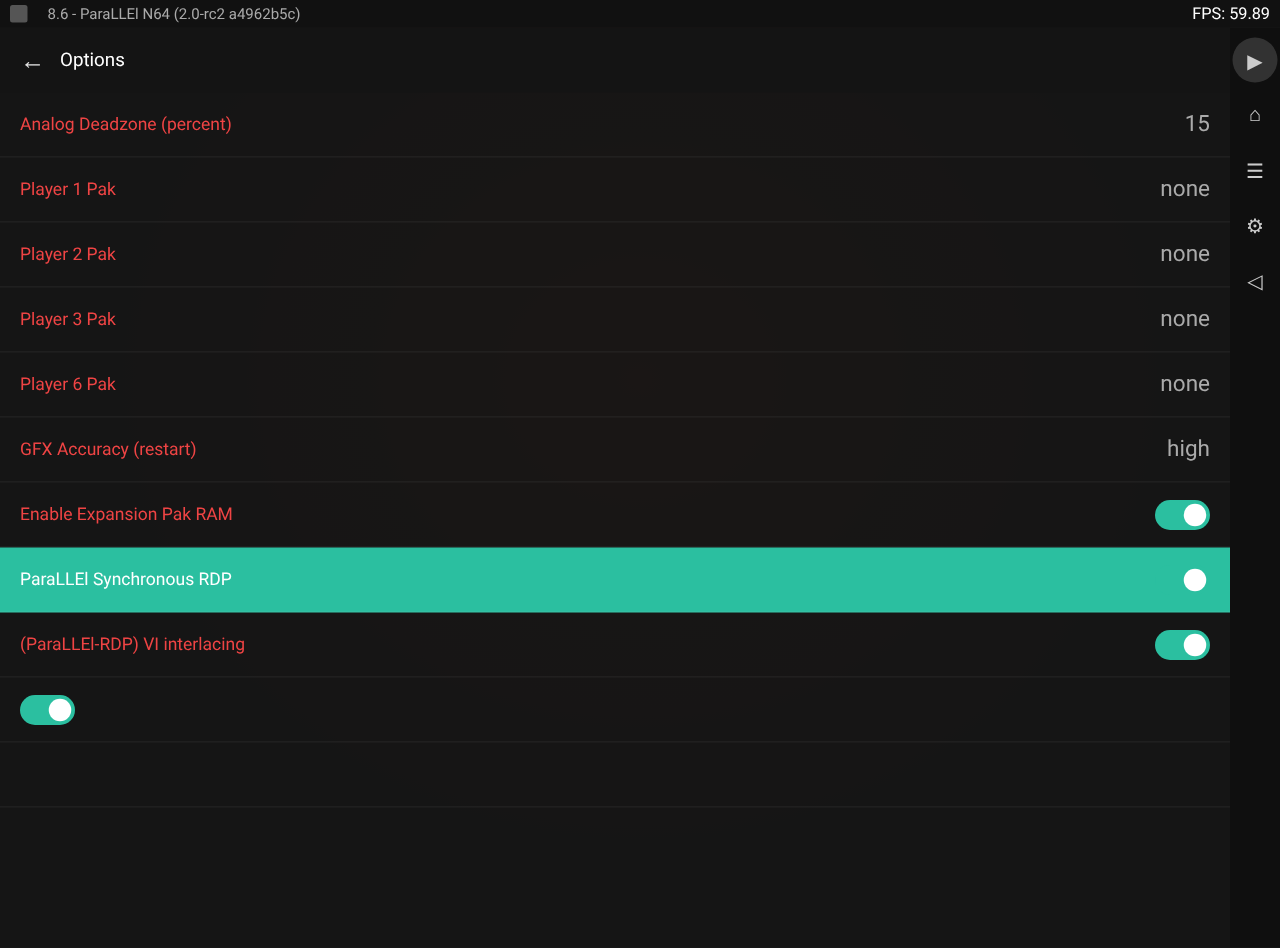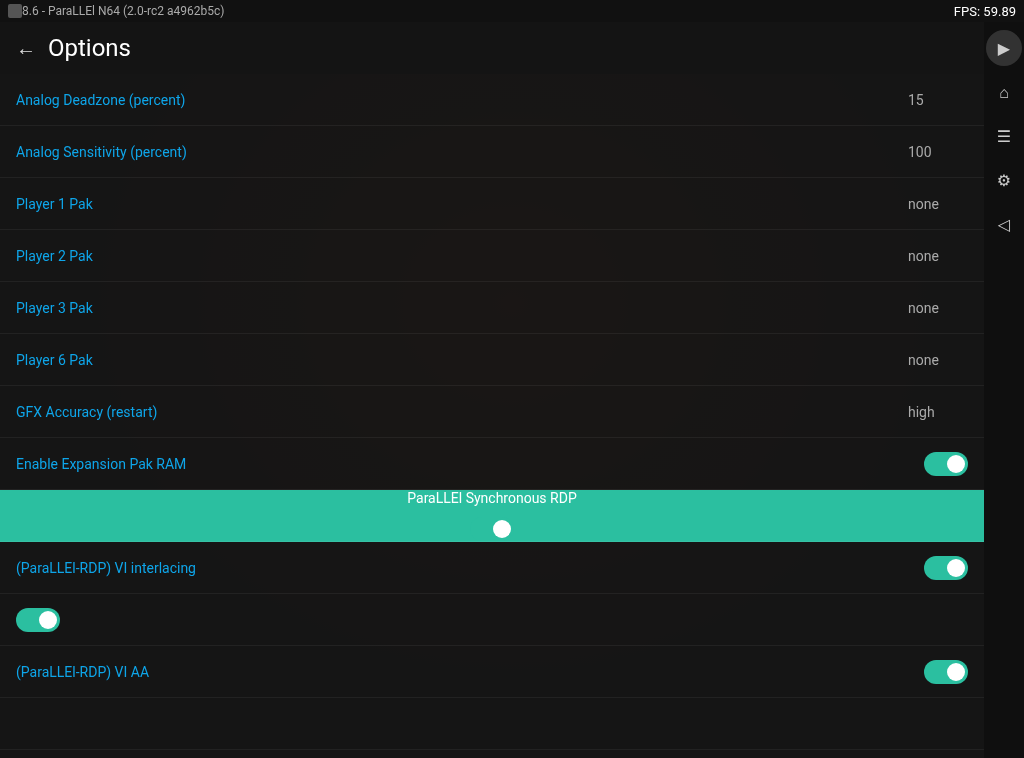--- a/index.html
+++ b/index.html
@@ -33,21 +33,21 @@
       justify-content: space-between;
       padding: 0 8px;
       z-index: 10;
       font-size: 12px;
       color: #aaa;
     }
 
     .title-bar-left {
       display: flex;
       align-items: center;
-      gap: 0;
+      gap: 16px;
     }
 
     .title-bar-icon {
       width: 14px; height: 14px;
       background: #555;
       border-radius: 2px;
     }
 
     .fps-badge {
       font-size: 13px;
@@ -82,21 +82,21 @@
       min-height: 52px;
     }
 
     .back-arrow {
       font-size: 20px;
       color: #e0e0e0;
       cursor: pointer;
     }
 
     .options-title {
-      font-size: 24px;
+      font-size: 15px;
       font-weight: 400;
       color: #fff;
     }
 
     
     .options-list {
       flex: 1;
       overflow-y: auto;
     }
 
@@ -117,37 +117,37 @@
       justify-content: space-between;
       padding: 0 16px;
       min-height: 52px;
       border-bottom: 1px solid rgba(255,255,255,0.06);
       background: transparent;
       transition: background 0.1s;
     }
 
     .option-row.highlighted {
       background: #2bbfa0;
-      flex-direction: column;
     }
 
     .option-row.highlighted .option-label {
       color: #fff;
     }
 
     .option-label {
       font-size: 14px;
-      color: #0ea5e9;
+      color: #ef4444;
       font-weight: 400;
     }
 
     .option-value {
-      font-size: 14px;
+      font-size: 18px;
       color: #aaa;
       min-width: 60px;
+      text-align: right;
     }
 
     
     .toggle {
       width: 44px;
       height: 24px;
       border-radius: 12px;
       position: relative;
       cursor: pointer;
       flex-shrink: 0;
@@ -222,24 +222,20 @@
       <span class="options-title">Options</span>
     </div>
 
     <div class="options-list">
 
     <div class="option-row">
           <span class="option-label">Analog Deadzone (percent)</span>
           <span class="option-value">15</span>
         </div>
         <div class="option-row">
-          <span class="option-label">Analog Sensitivity (percent)</span>
-          <span class="option-value">100</span>
-        </div>
-        <div class="option-row">
           <span class="option-label">Player 1 Pak</span>
           <span class="option-value">none</span>
         </div>
         <div class="option-row">
           <span class="option-label">Player 2 Pak</span>
           <span class="option-value">none</span>
         </div>
         <div class="option-row">
           <span class="option-label">Player 3 Pak</span>
           <span class="option-value">none</span>
@@ -258,24 +254,20 @@
         </div>
         <div class="option-row highlighted">
           <span class="option-label">ParaLLEl Synchronous RDP</span>
           <div class="toggle on"></div>
         </div>
         <div class="option-row">
           <span class="option-label">(ParaLLEl-RDP) VI interlacing</span>
           <div class="toggle on"></div>
         </div>
         <div class="option-row">
-          <div class="toggle on"></div>
-        </div>
-        <div class="option-row">
-          <span class="option-label">(ParaLLEl-RDP) VI AA</span>
           <div class="toggle on"></div>
         </div>
         <div class="option-row"></div>
       </div>
   </div>
 
   <div class="right-sidebar">
 
   <div class="sidebar-btn active">▶</div>
       <div class="sidebar-btn">⌂</div>

